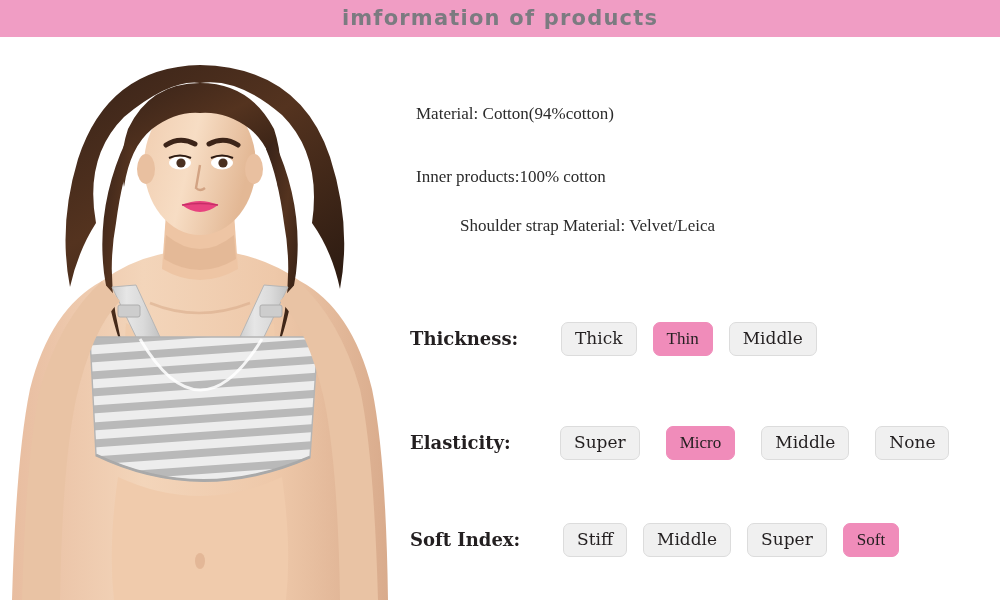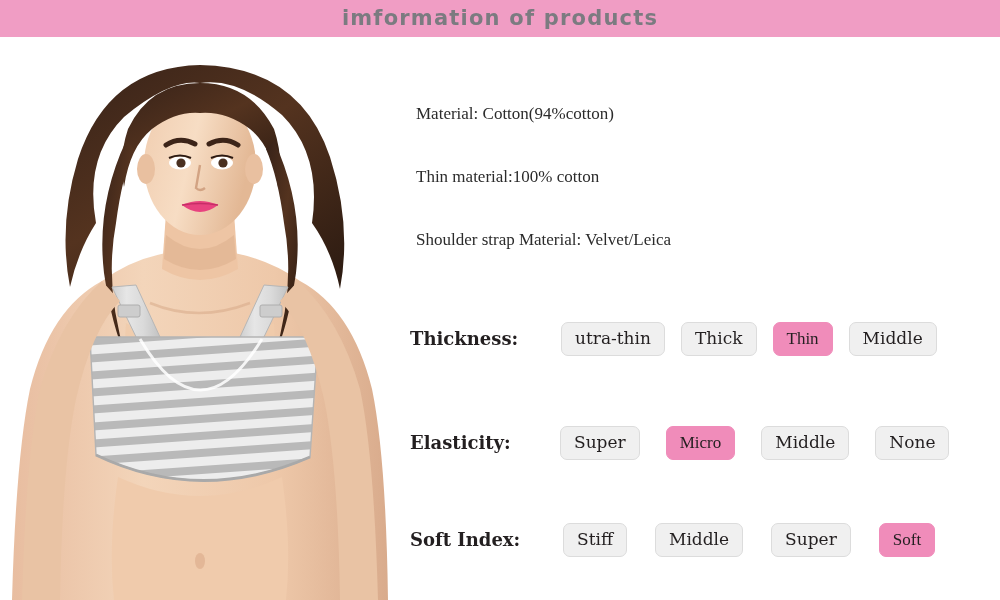--- a/index.html
+++ b/index.html
@@ -76,21 +76,21 @@
     position: absolute;
     left: 16px;
     font-family: "Liberation Serif", serif;
     font-size: 17px;
     color: #2b2b2b;
     white-space: nowrap;
     line-height: 1;
   }
   #spec-material       { top: 68px; }
   #spec-inner-material { top: 131px; }
-  #spec-strap-material { top: 194px; }
+  #spec-strap-material { top: 180px; margin-left: 44px; }
 
   
   .attr-row {
     position: absolute;
     left: 0;
     width: 600px;
     height: 44px;
     display: flex;
     align-items: center;
   }
@@ -109,21 +109,21 @@
     left: 10px;
   }
 
   .attr-options {
     position: absolute;
     display: flex;
     align-items: center;
   }
   #attr-row-0 .attr-options { left: 161px; gap: 16px; }
   #attr-row-1 .attr-options { left: 160px; gap: 26px; }
-  #attr-row-2 .attr-options { left: 163px; gap: 28px; }
+  #attr-row-2 .attr-options { left: 163px; gap: 16px; }
 
   .option-chip {
     font-family: "DejaVu Serif", "Liberation Serif", serif;
     font-size: 17px;
     color: #231f20;
     background: #f0f0f0;
     border: 1px solid #dcdcdc;
     border-radius: 7px;
     padding: 7px 13px 8px 13px;
     white-space: nowrap;
@@ -258,27 +258,26 @@
         <path d="M118 440 Q200 478 282 440 Q292 510 286 563 L114 563
                  Q108 510 118 440 Z" fill="#f0cbac"></path>
         <ellipse cx="200" cy="524" rx="5" ry="8" fill="#dbac8c" opacity="0.65"></ellipse>
       </g>
     </svg>
   </div>
 
   <div id="info-panel">
 
     <div class="spec-line" id="spec-material">Material: Cotton(94%cotton)</div>
-    <div class="spec-line" id="spec-inner-material">Thin material:100% cotton</div>
+    <div class="spec-line" id="spec-inner-material">Inner products:100% cotton</div>
     <div class="spec-line" id="spec-strap-material">Shoulder strap Material: Velvet/Leica</div>
 
     <div class="attr-row" id="attr-row-0">
       <div class="attr-label">Thickness:</div>
       <div class="attr-options">
-        <div class="option-chip">utra-thin</div>
         <div class="option-chip">Thick</div>
         <div class="option-chip selected">Thin</div>
         <div class="option-chip">Middle</div>
       </div>
     </div>
 
     <div class="attr-row" id="attr-row-1">
       <div class="attr-label">Elasticity:</div>
       <div class="attr-options">
         <div class="option-chip">Super</div>

